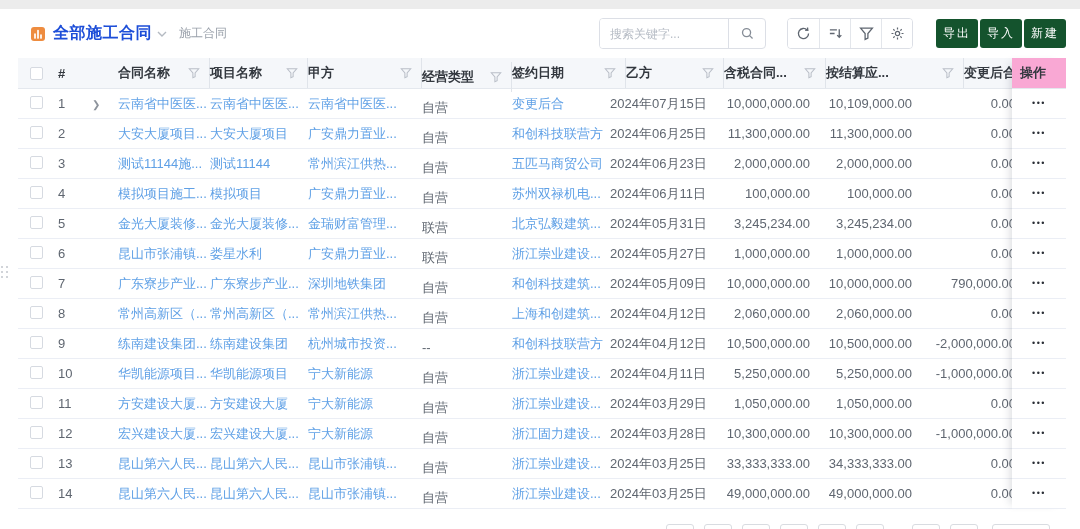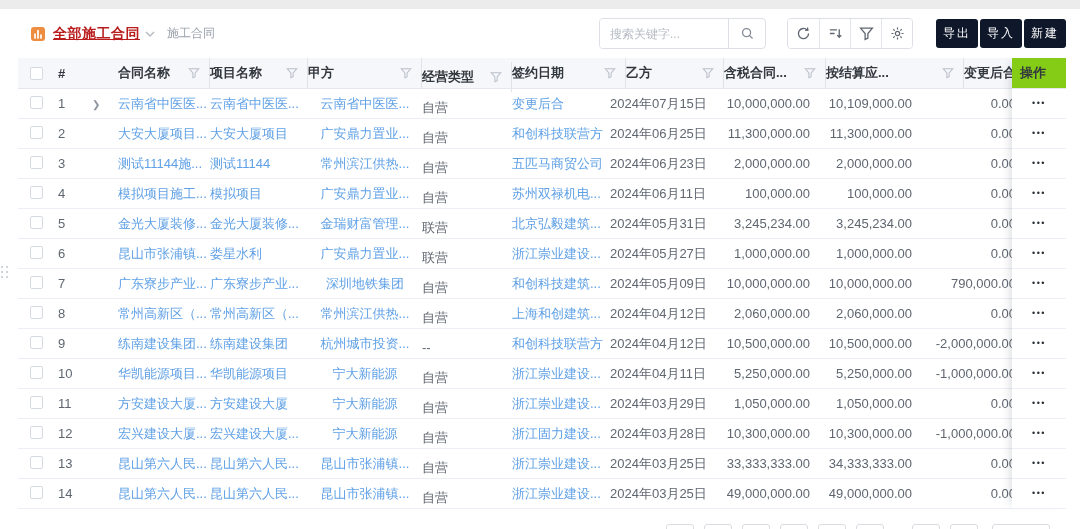--- a/index.html
+++ b/index.html
@@ -5,71 +5,71 @@
   * { margin:0; padding:0; box-sizing:border-box; }
   html,body { width:1080px; height:529px; overflow:hidden; background:#fff;
     font-family:"Liberation Sans","DejaVu Sans",sans-serif; }
   .top-strip { position:absolute; left:0; top:0; width:1080px; height:9px; background:#ececec; }
 
   .card { position:absolute; left:18px; top:9px; width:1048px; height:520px; background:#fff; }
 
   
   .titlebar { height:49px; display:flex; align-items:center; padding:0 0 0 12px; }
   .title-ico { width:16px; height:16px; margin-right:7px; flex:none; }
-  .page-title { font-size:14px; font-weight:700; color:#b91c1c; letter-spacing:.5px;text-decoration:underline; }
+  .page-title { font-size:16px; font-weight:700; color:#1d4ed8; letter-spacing:.5px; }
   .chev { margin:2px 6px 0 5px; color:#b4bac2; font-size:11px; }
   .crumb { font-size:12px; color:#9aa1ab; margin-left:6px; }
   .spacer { flex:1; }
 
   .searchbox { display:flex; align-items:center; height:31px; border:1px solid #dcdfe6;
     border-radius:4px; overflow:hidden; background:#fff; }
   .searchbox input { border:0; outline:0; width:128px; height:100%; padding:0 10px;
     font-size:12px; color:#404040; font-family:inherit; }
   .searchbox input::placeholder { color:#b6bcc5; }
   .search-btn { width:37px; height:100%; border-left:1px solid #dcdfe6; display:flex;
     align-items:center; justify-content:center; cursor:pointer; }
 
   .icon-group { display:flex; height:31px; border:1px solid #dcdfe6; border-radius:4px;
     margin-left:21px; overflow:hidden; }
   .icon-btn { width:31px; display:flex; align-items:center; justify-content:center;
     border-left:1px solid #e3e6eb; cursor:pointer; background:#fff; }
   .icon-btn:first-child { border-left:0; }
 
   .btns { display:flex; margin-left:21px; }
-  .btn-red { min-width:39px; height:29px; background:#0f172a; color:#fff; font-size:12px;
+  .btn-red { min-width:39px; height:29px; background:#14532d; color:#fff; font-size:12px;
     border:0; border-radius:3px; margin-left:2px; letter-spacing:2px; padding:0 7px;
     cursor:pointer; font-family:inherit; }
 
   
   .table { position:relative; width:1048px; }
   .trow, .hrow { display:flex; align-items:center; height:30px; border-bottom:1px solid #ebeef5; }
   .hrow { height:31px; background:#f5f7fa; border-bottom:1px solid #e4e8ee; }
   .cell { flex:none; font-size:13px; color:#5f6670; white-space:nowrap; overflow:hidden; }
   .hcell { flex:none; display:flex; align-items:center; height:100%; font-size:13px;
     font-weight:700; color:#33383f; white-space:nowrap; }
   .hcell .flt { margin-left:auto; margin-right:9px; display:flex; align-items:center; cursor:pointer; }
   .hsep { border-right:1px solid #e0e4ea; }
 
   .c-pad { width:12px; } .c-cb { width:28px; } .c-idx { width:34px; } .c-arrow { width:26px; }
-  .c-contract { width:92px; } .c-project { width:98px; } .c-party_a { width:114px;text-align:center; }
+  .c-contract { width:92px; } .c-project { width:98px; } .c-party_a { width:114px; }
   .c-type { width:90px;margin-top:8px; } .c-party_b { width:98px; } .c-date { width:114px; }
   .c-amount_tax { width:102px; text-align:right; padding-right:16px; }
   .c-amount_changed { width:102px; text-align:right; padding-right:16px; }
   .c-settlement { flex:1 1 auto; text-align:right; padding-right:50px; }
   .hcell.c-amount_tax,.hcell.c-amount_changed,.hcell.c-settlement { text-align:left; padding-right:0; }
 
   .checkbox { width:13px; height:13px; border:1px solid #d6dae1; border-radius:2px;
     background:#fff; display:inline-block; cursor:pointer; }
   .link { color:#5fa0e6; cursor:pointer; }
   .expand { color:#8d939c; font-size:12px; cursor:pointer; }
 
   
   .op-col { position:absolute; top:0; right:0; width:54px; background:#fff;
     box-shadow:-7px 0 8px -5px rgba(60,70,90,.18); }
-  .op-head { height:31px; background:#84cc16; border-bottom:1px solid #e4e8ee; display:flex;
+  .op-head { height:31px; background:#f9a8d4; border-bottom:1px solid #e4e8ee; display:flex;
     align-items:center; padding-left:8px; font-size:13px; font-weight:700; color:#33383f; }
   .op-cell { height:30px; border-bottom:1px solid #ebeef5; display:flex; align-items:center;
     justify-content:center; }
   .dots { font-size:9px; letter-spacing:1.5px; color:#2b2f36; cursor:pointer; line-height:1; }
 
   
   .drag-handle { position:absolute; left:1px; top:266px; width:7px; display:grid;
     grid-template-columns:2px 2px; gap:3px; cursor:ew-resize; }
   .drag-handle i { width:2px; height:2px; background:#c2c6cc; border-radius:50%; }
 

